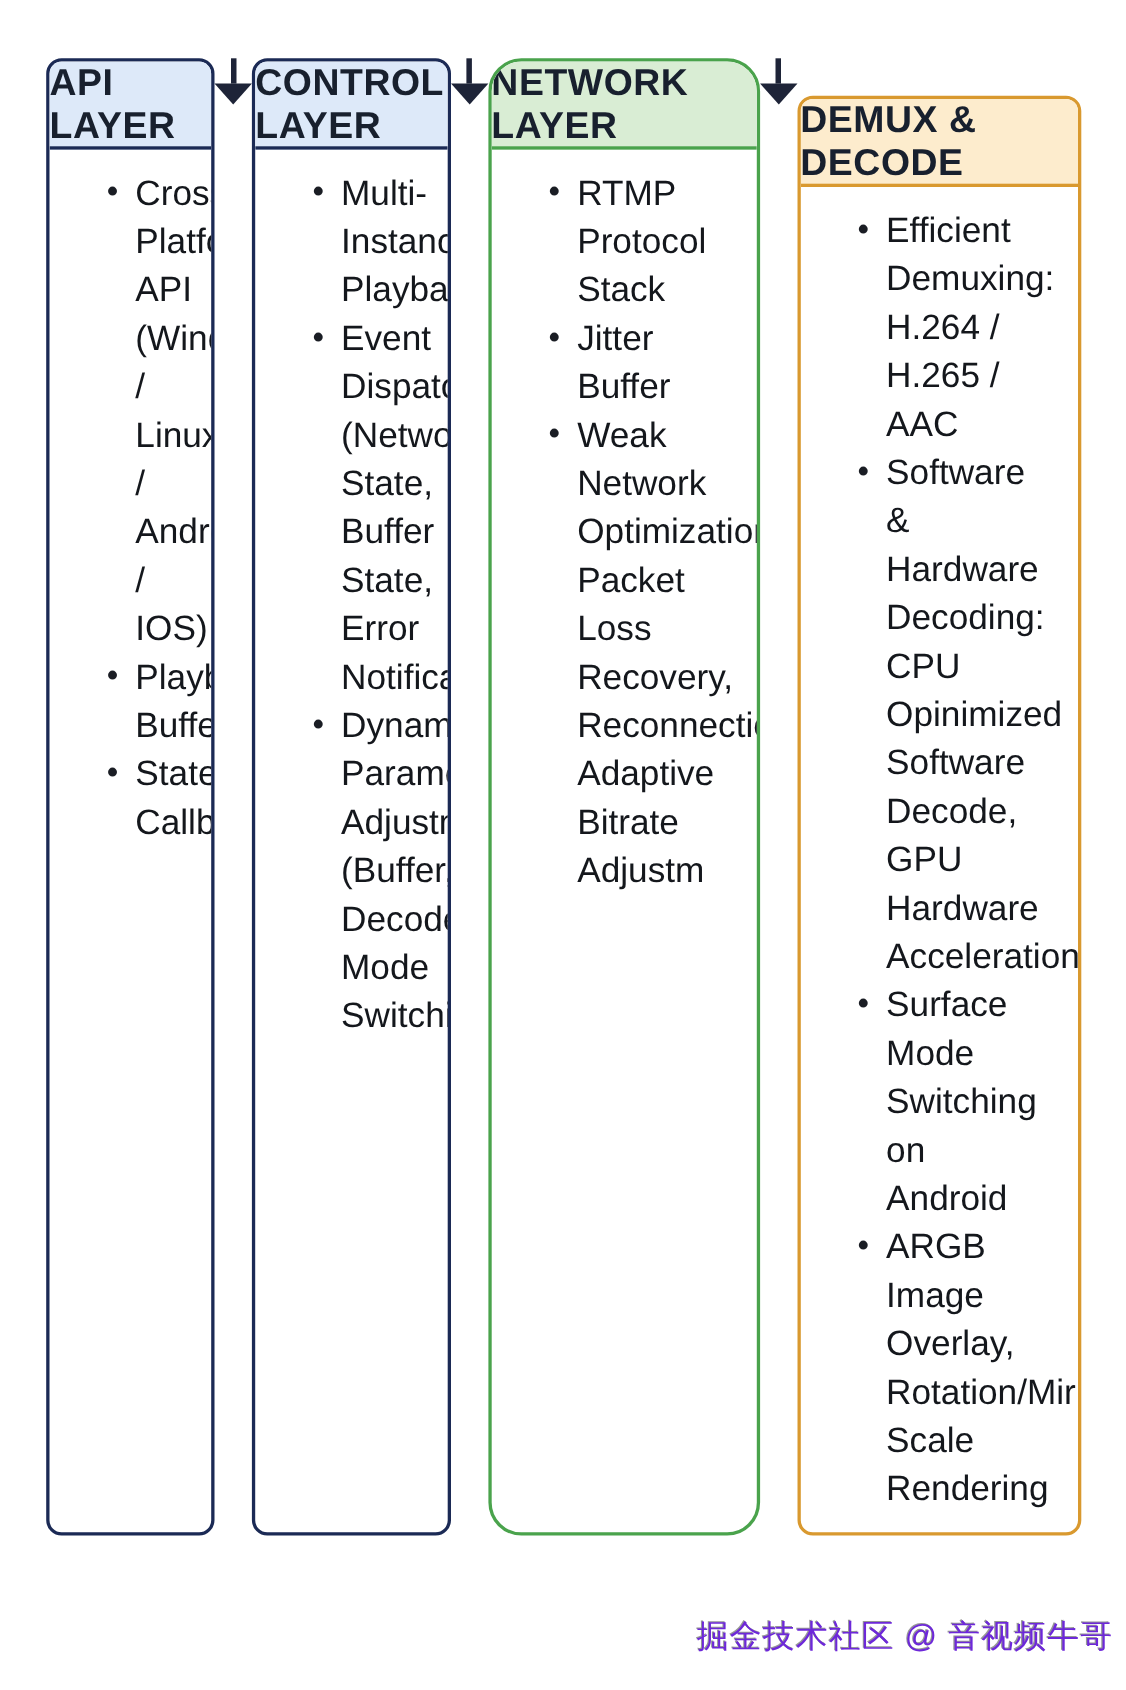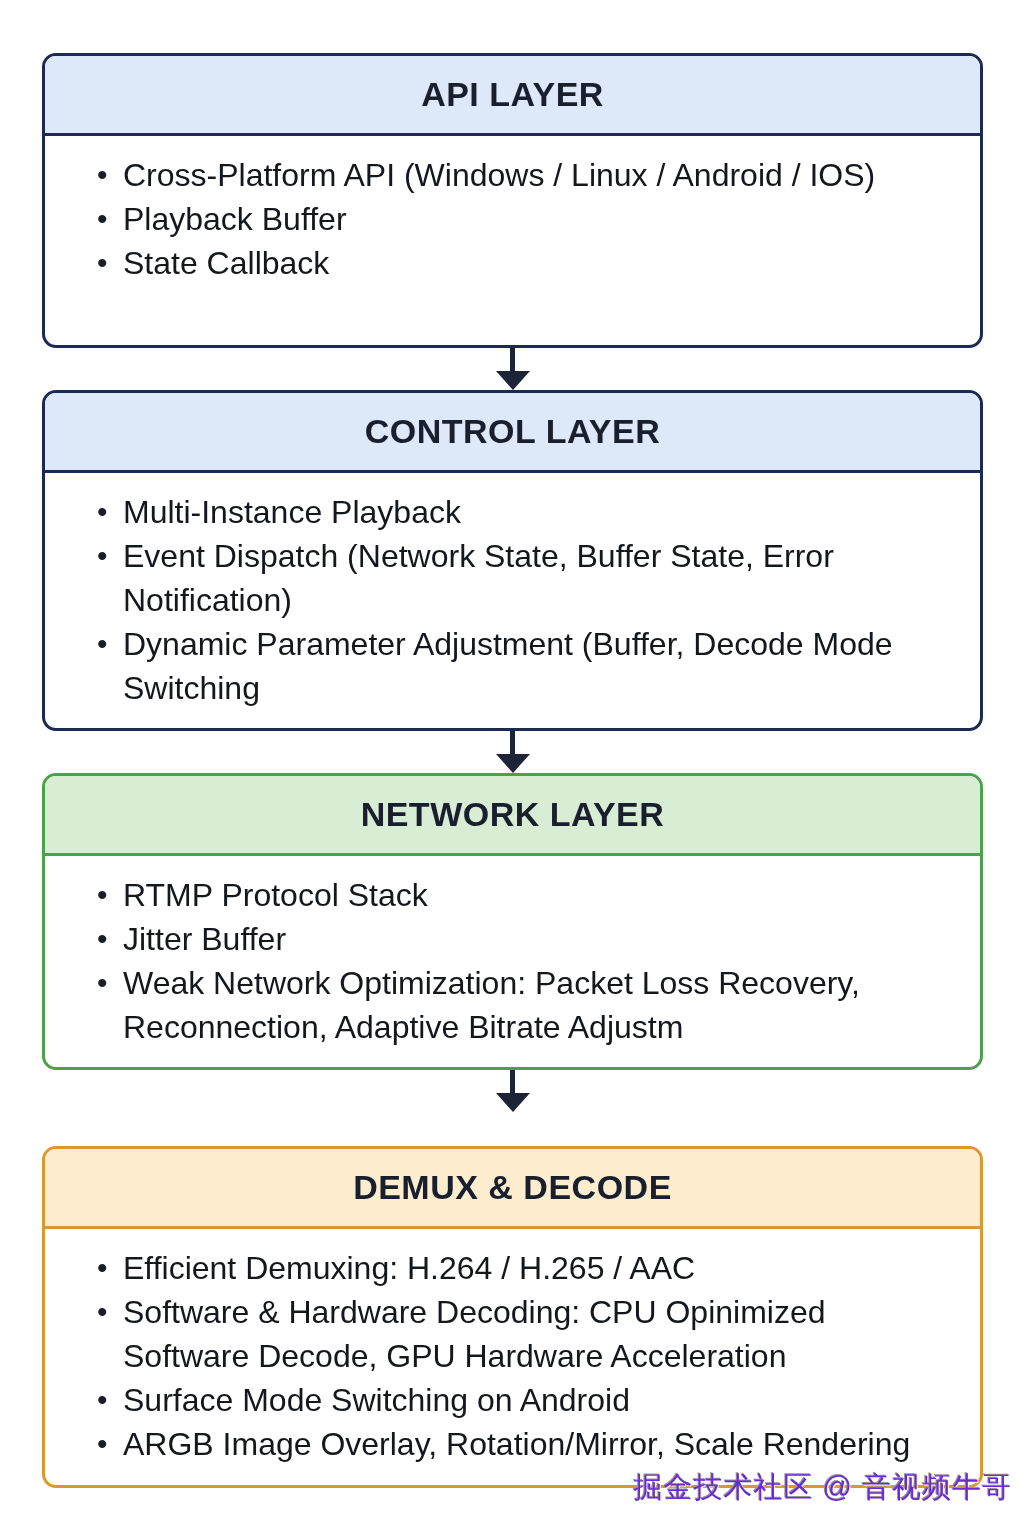--- a/index.html
+++ b/index.html
@@ -13,34 +13,34 @@
     width: 1024px;
     height: 1536px;
     overflow: hidden;
   }
   .canvas {
     position: absolute;
     left: 42px;
     top: 53px;
     width: 941px;
     display: flex;
-    flex-direction: column;
+    flex-direction: row;
   }
   .layer-box {
     box-sizing: border-box;
     border: 3px solid var(--border-c, #1b2a55);
     border-radius: 14px;
     background: #ffffff;
     overflow: hidden;
     display: flex;
     flex-direction: column;
   }
   .layer-api    { min-height: 295px; }
   .layer-control{ min-height: 330px; }
-  .layer-network{ min-height: 291px; }
+  .layer-network{ min-height: 291px; border-radius: 30px; }
   .layer-demux  { min-height: 342px; margin-top: 34px; }
   .layer-header {
     background: var(--header-bg, #dde9f9);
     border-bottom: 3px solid var(--border-c, #1b2a55);
     height: 77px;
     flex: 0 0 auto;
     display: flex;
     align-items: center;
     justify-content: center;
   }

